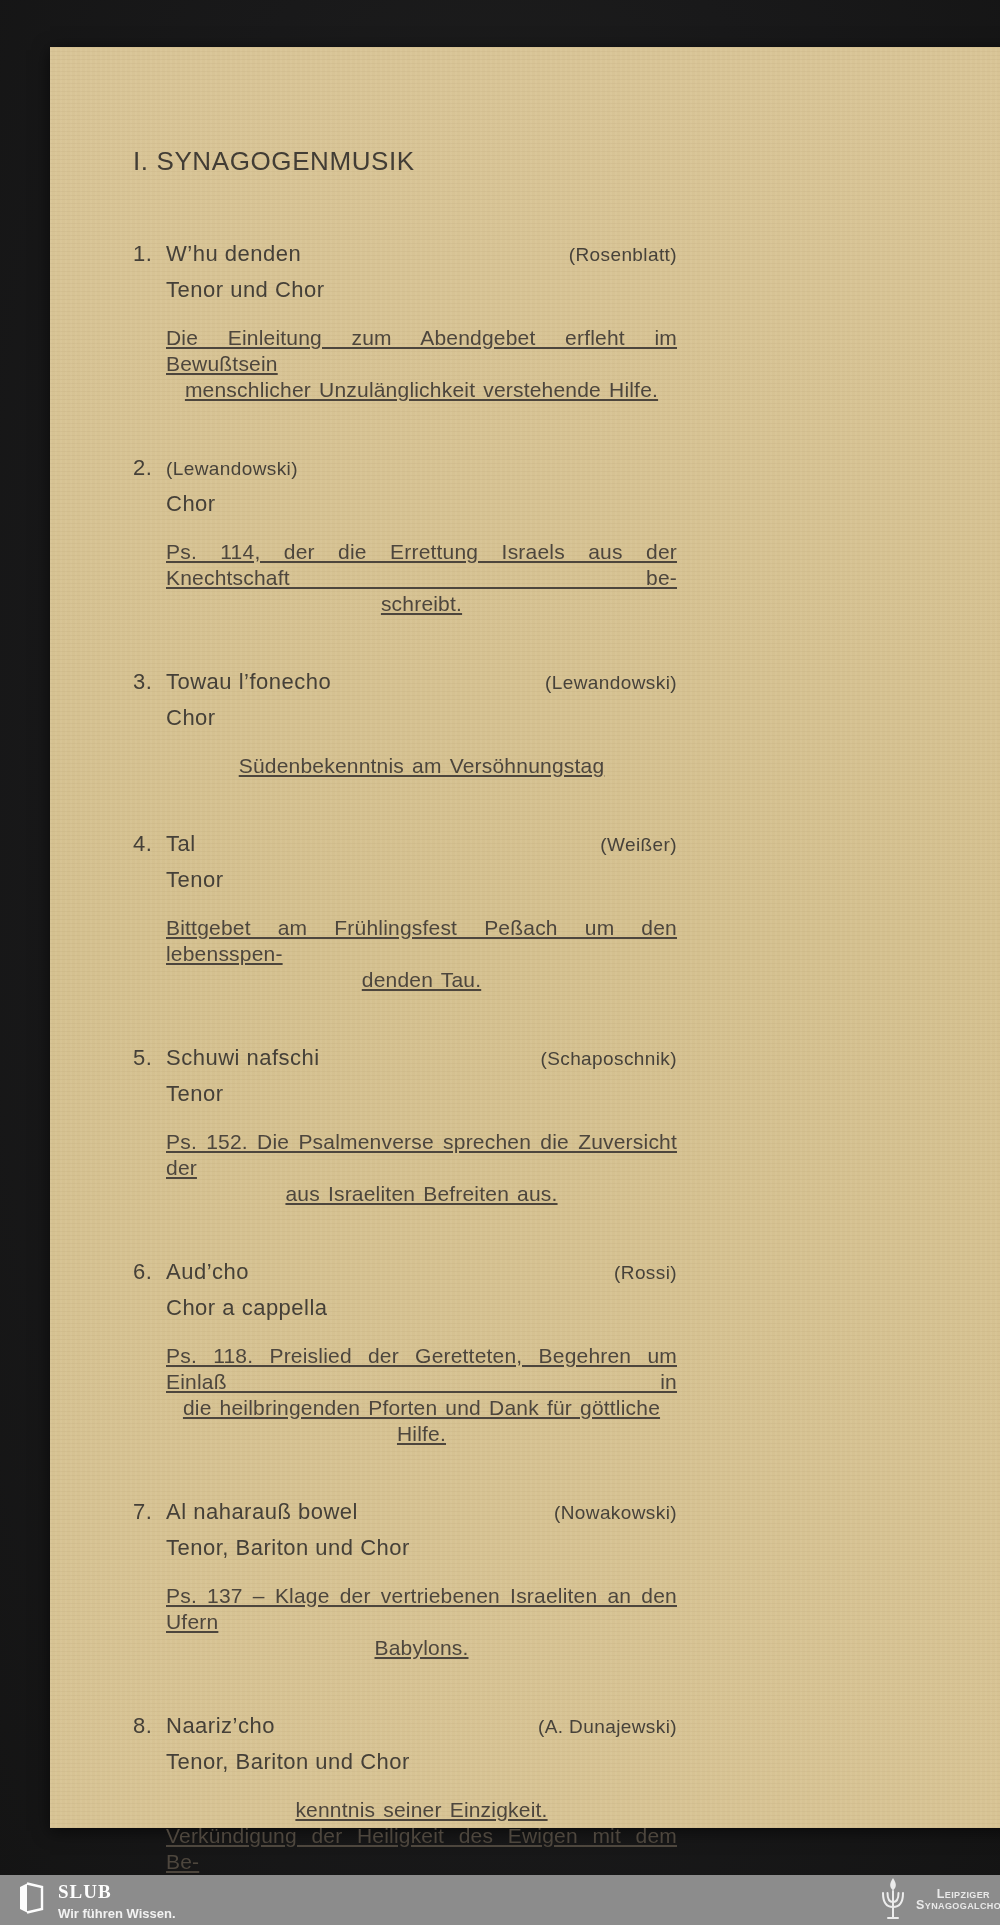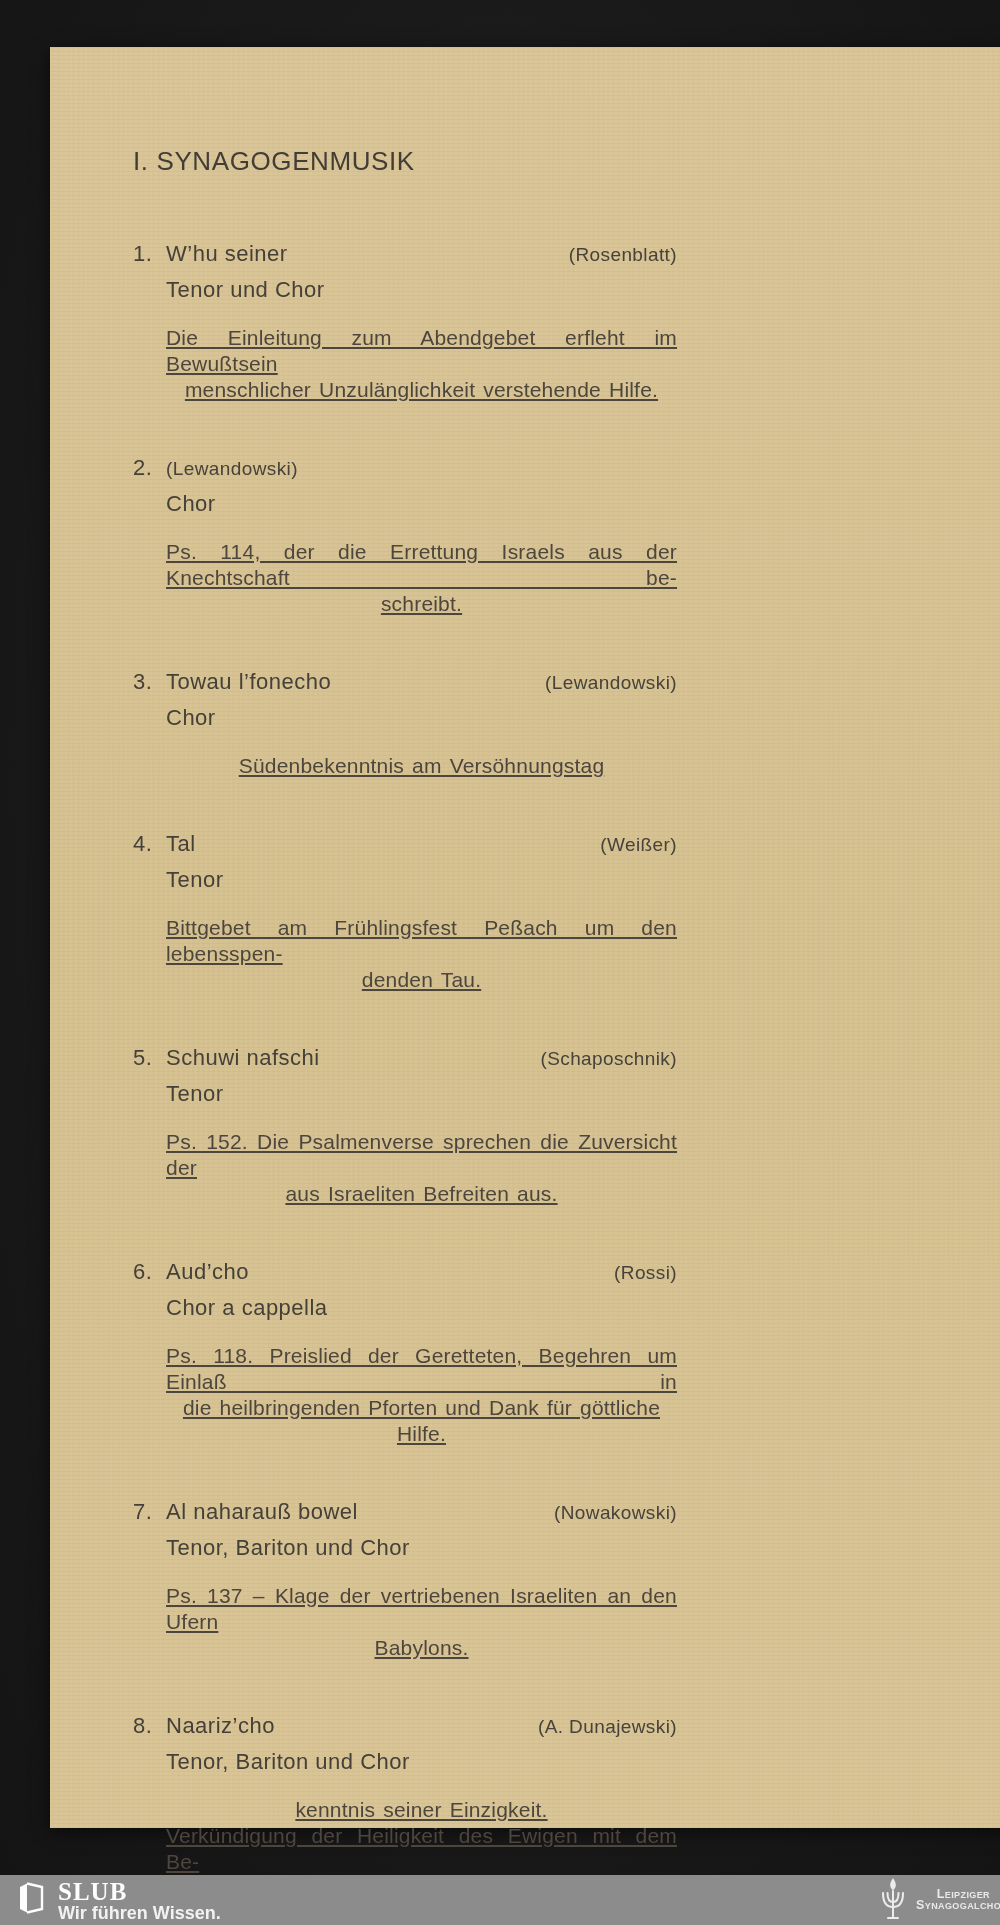--- a/index.html
+++ b/index.html
@@ -28,38 +28,38 @@
   .title{flex:1 1 auto;}
   .composer{flex:0 0 auto;font-size:19px;letter-spacing:0.4px;color:#47423a;}
   .performers{margin:7px 0 0 33px;font-size:22px;line-height:28px;letter-spacing:0.5px;color:#454038;}
   .desc{margin:21px 0 0 33px;font-size:21px;line-height:26px;letter-spacing:0.2px;word-spacing:2px;color:#4d463d;text-decoration:underline;}
   .desc .dl{text-align:center;}
   .desc .dl.jl{text-align:justify;text-align-last:justify;}
   
   .footer-bar{position:absolute;left:0;bottom:0;width:1000px;height:50px;background:#8c8c8c;}
   .slub{position:absolute;left:18px;top:4px;display:flex;align-items:flex-start;}
   .book-icon{display:block;margin:3px 14px 0 0;}
-  .slub-name{font-family:"Liberation Serif", serif;font-weight:bold;font-size:25px;line-height:25px;letter-spacing:1px;color:#fdfdfd;}
-  .slub-tagline{font-weight:bold;font-size:18px;line-height:15px;margin-top:2px;color:#f2f2f2;}
+  .slub-name{font-family:"Liberation Serif", serif;font-weight:bold;font-size:19px;line-height:25px;letter-spacing:1px;color:#fdfdfd;}
+  .slub-tagline{font-weight:bold;font-size:13px;line-height:15px;margin-top:2px;color:#f2f2f2;}
   .choir{position:absolute;right:10px;top:2px;height:46px;display:flex;align-items:center;}
   .menorah{display:block;margin-right:7px;}
   .choir-text{width:74px;text-align:right;font-variant:small-caps;font-size:12.5px;line-height:11.5px;letter-spacing:0.4px;color:#e9e9e9;font-weight:bold;}
 </style>
 </head>
 <body>
 
 <div class="paper">
   <div class="content">
 
     <h1 class="heading">I. SYNAGOGENMUSIK</h1>
 
     <div class="item">
       <div class="title-row">
         <span class="num">1.</span>
-        <span class="title">W’hu seiner</span>
+        <span class="title">W’hu denden</span>
         <span class="composer">(Rosenblatt)</span>
       </div>
       <div class="performers">Tenor und Chor</div>
       <div class="desc">
         <div class="dl jl">Die Einleitung zum Abendgebet erfleht im Bewußtsein</div>
         <div class="dl">menschlicher Unzulänglichkeit verstehende Hilfe.</div>
       </div>
     </div>
 
     <div class="item">

